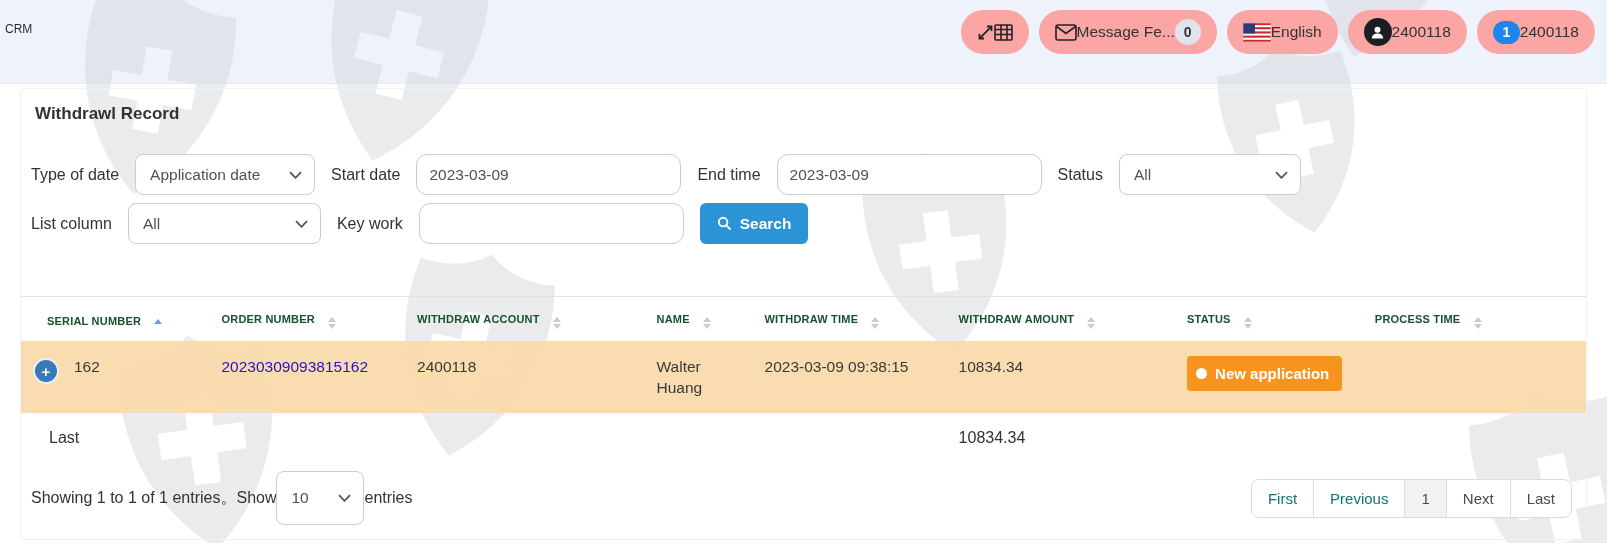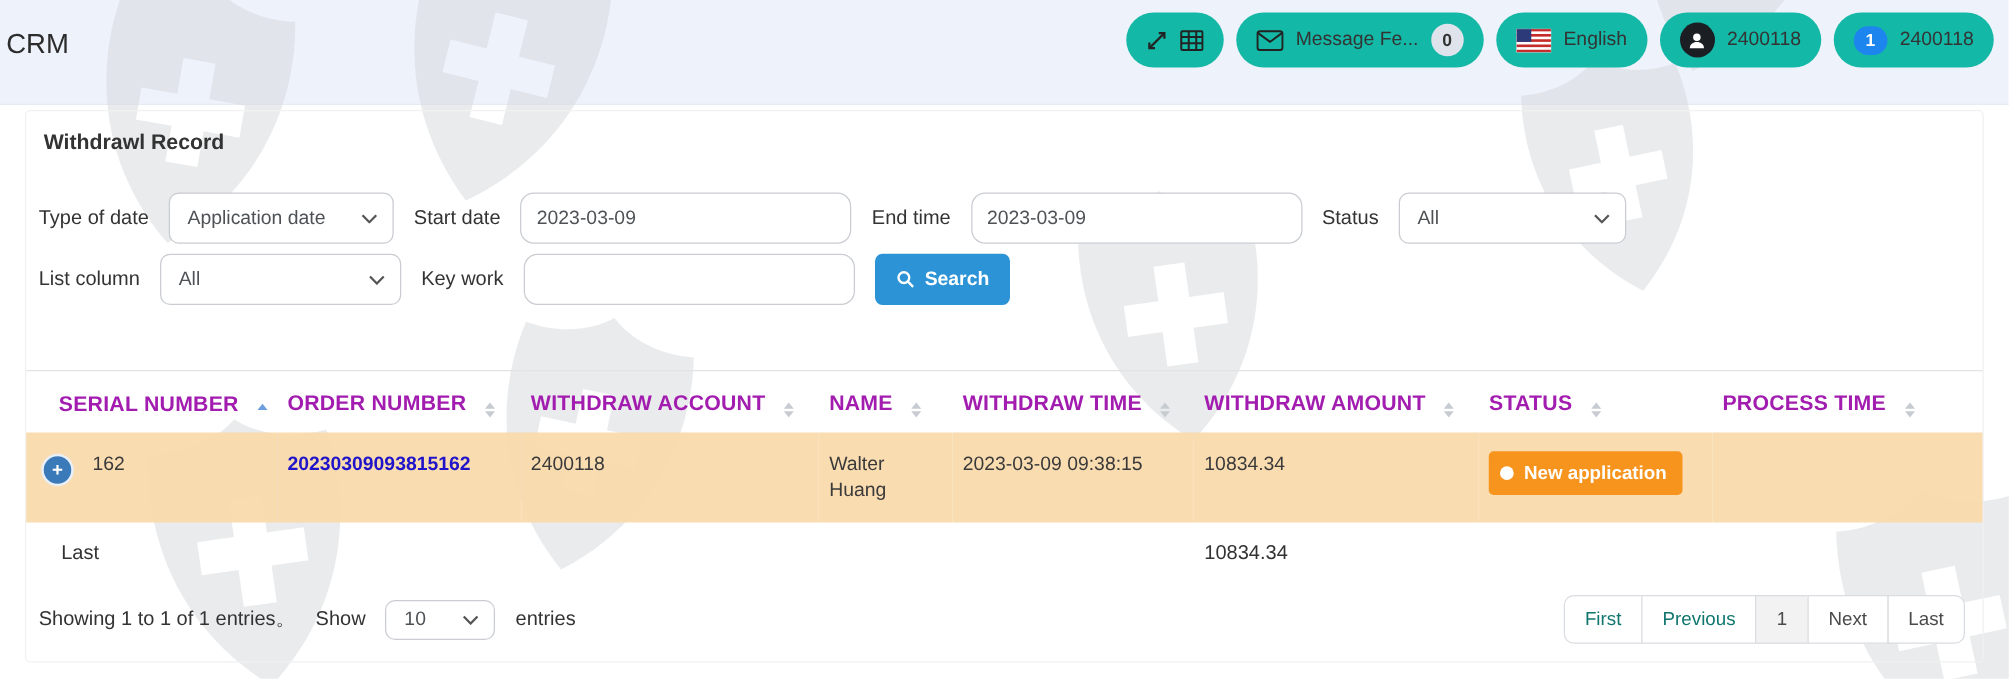--- a/index.html
+++ b/index.html
@@ -9,24 +9,24 @@
     font-family:"Liberation Sans", sans-serif; color:#333;
   }
   
   .topbar-bg { position:absolute; top:0; left:0; width:100%; height:84px;
     background:#eef2fb; border-bottom:1px solid #e7ebf4; z-index:0; }
   #watermarks { position:absolute; inset:0; z-index:1; pointer-events:none; }
   .wm { position:absolute; fill:#d6d8da; opacity:.5; }
   .content { position:relative; z-index:2; }
 
   
-  .brand { position:absolute; top:22px; left:5px; font-size:22px; color:#2c2c2c; }
+  .brand { position:absolute; top:22px; left:5px; font-size:12px; color:#2c2c2c; }
   .topbar-right { position:absolute; top:10px; right:12px; display:flex; gap:10px; align-items:center; }
-  .pill { height:44px; background:#14b8a6; border-radius:22px; display:flex; align-items:center;
-          padding:0 16px; gap:10px; font-size:15.5px; color:#333; cursor:pointer; }
+  .pill { height:44px; background:#fca5a5; border-radius:22px; display:flex; align-items:center;
+          padding:0 16px; font-size:15.5px; color:#333; cursor:pointer; }
   .pill svg { display:block; }
   .badge-count { width:26px; height:26px; border-radius:50%; background:#dfe3eb;
     display:flex; align-items:center; justify-content:center; font-size:14px; font-weight:bold; color:#333; }
   .badge-blue { min-width:27px; height:23px; border-radius:12px; background:#1d86ee; color:#fff;
     display:flex; align-items:center; justify-content:center; font-size:14px; font-weight:bold; padding:0 8px; }
   .avatar { width:28px; height:28px; border-radius:50%; background:#1b1f24;
     display:flex; align-items:center; justify-content:center; }
 
   
   .card { position:absolute; top:88px; left:20px; width:1567px; background:transparent;
@@ -43,47 +43,47 @@
     font-size:15.5px; color:#4e5256; cursor:pointer; }
   .inp { height:41px; border:1px solid #c9ccd1; border-radius:8px; background:#fff;
     padding:0 12px; font-size:15.5px; color:#4e5256; font-family:"Liberation Sans",sans-serif; }
   .w-sel1{width:180px;} .w-date{width:265px;border-radius:11px;} .w-sel2{width:182px;} .w-sel3{width:193px;}
   .btn-search { height:41px; padding:0 17px; background:#2b93d6; border:none; border-radius:6px;
     color:#fff; font-size:15.5px; font-weight:bold; display:flex; align-items:center; gap:8px;
     cursor:pointer; font-family:"Liberation Sans",sans-serif; }
 
   
   table { width:100%; border-collapse:collapse; margin-top:52px; border-top:1px solid #e3e3e3; }
-  thead th { text-align:left; font-size:17px; font-weight:bold; color:#a21caf;
+  thead th { text-align:left; font-size:11px; font-weight:bold; color:#14532d;
     padding:16px 8px 12px; letter-spacing:.2px; white-space:nowrap; cursor:pointer; }
   thead th:first-child { padding-left:26px; }
   .sort { display:inline-flex; flex-direction:column; gap:2px; margin-left:10px; vertical-align:1px; }
   .tri { width:0; height:0; border-left:4px solid transparent; border-right:4px solid transparent; }
   .tri.up   { border-bottom:5px solid #c7ccd3; }
   .tri.down { border-top:5px solid #c7ccd3; }
   .sort.active .tri.up { border-bottom-color:#6d9edd; }
   tr.data-row { background:rgba(250,217,170,0.92); height:72px; }
   tr.data-row td { padding:15px 8px 8px; vertical-align:top; font-size:15.5px; color:#3a3a3a; line-height:21px; }
   td.cell-serial { padding-left:12px !important; }
   .serial-flex { display:flex; align-items:flex-start; gap:15px; }
   .plus-btn { width:26px; height:26px; border-radius:50%; background:#3b7ab8; color:#fff;
     border:2px solid #e9eff6; display:flex; align-items:center; justify-content:center;
     font-size:15px; font-weight:bold; cursor:pointer; margin-top:2px; line-height:1; }
-  .order-link { color:#1f14c9; font-weight:bold; text-decoration:none; cursor:pointer; }
+  .order-link { color:#1f14c9; font-weight:normal; text-decoration:none; cursor:pointer; }
   .status-badge { display:inline-flex; align-items:center; gap:8px; background:#f7941e; color:#fff;
     border-radius:4px; padding:7px 13px 7px 9px; font-size:15px; font-weight:bold; white-space:nowrap; }
   .status-dot { width:11px; height:11px; border-radius:50%; background:#fff; }
   tr.total-row td { padding:16px 8px; font-size:16px; color:#333; }
   tr.total-row td:first-child { padding-left:28px; }
   .total-amount { color:#28a745; }
 
   
   .tfooter { display:flex; justify-content:space-between; align-items:center; margin:8px 14px 4px 10px; }
-  .tfooter-left { display:flex; align-items:center; gap:16px; font-size:16px; color:#333; }
-  .sel-small { width:88px; height:32px; }
+  .tfooter-left { display:flex; align-items:center; gap:0; font-size:16px; color:#333; }
+  .sel-small { width:88px; height:54px; }
   .pagination { display:flex; }
   .pg { border:1px solid #d9dce0; margin-left:-1px; padding:10px 16px; font-size:15px;
     color:#4a4a4a; background:#fff; cursor:pointer; white-space:nowrap; }
   .pg:first-child { border-radius:8px 0 0 8px; margin-left:0; }
   .pg:last-child { border-radius:0 8px 8px 0; }
   .pg.muted { color:#0f766e; }
   .pg.active { background:#f2f2f2; }
   .chev { flex:none; margin-left:8px; }
 </style>
 </head>

